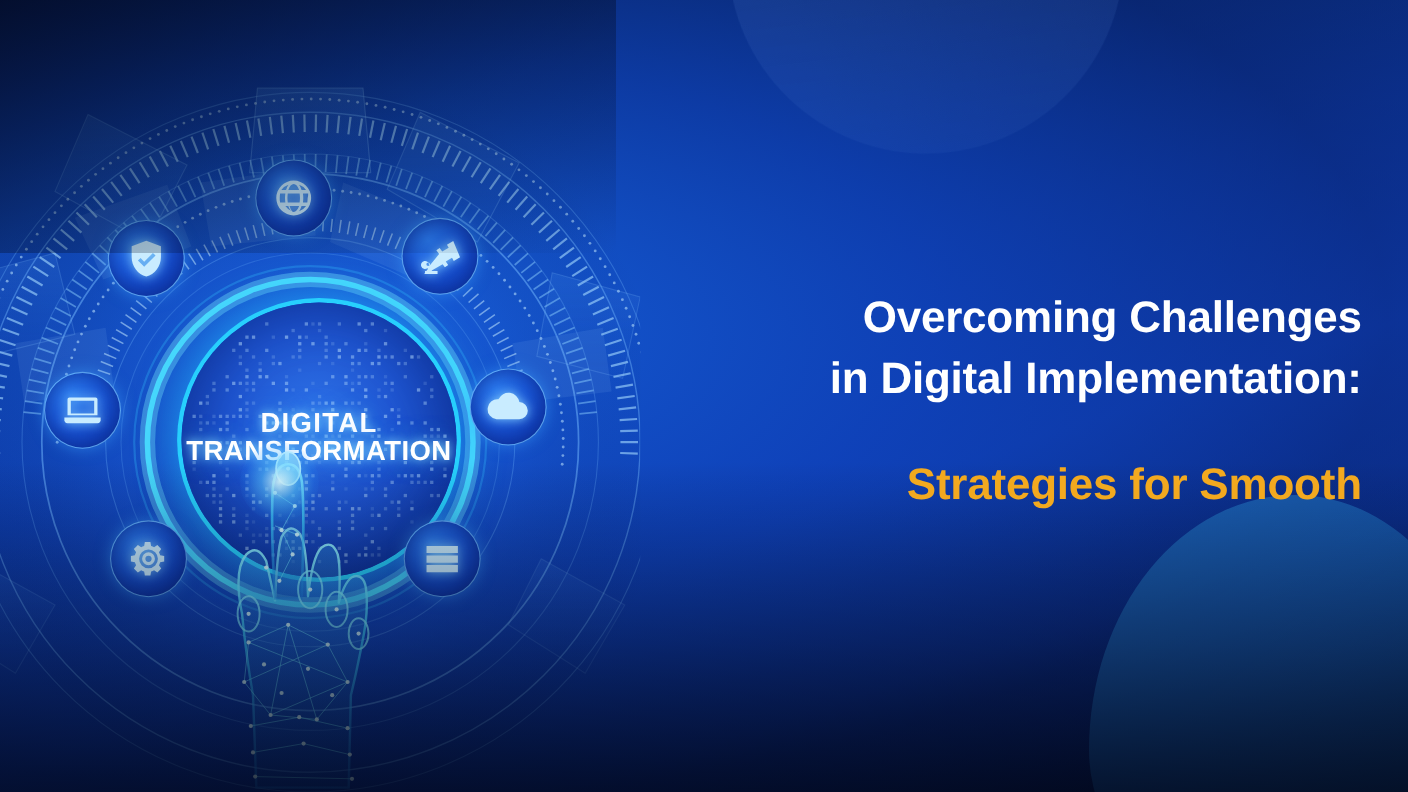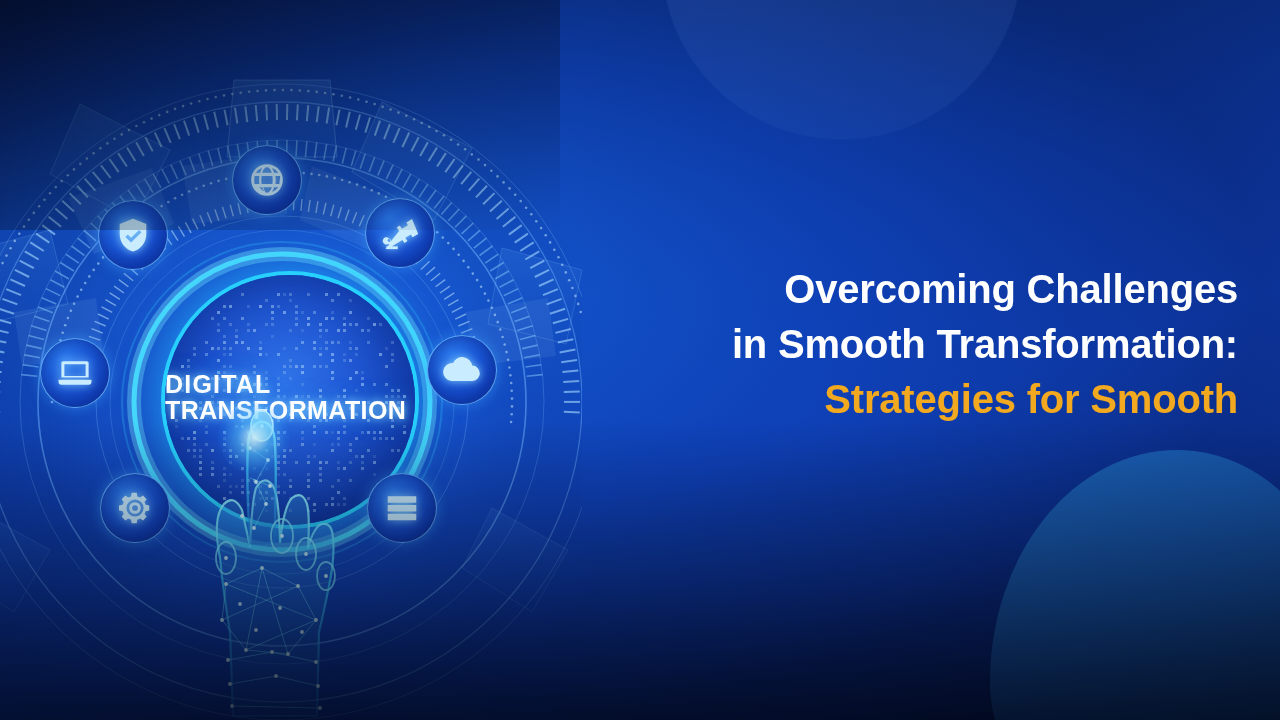--- a/index.html
+++ b/index.html
@@ -67,21 +67,21 @@
   #core {
     position:absolute; left:165px; top:275px; width:250px; height:250px; border-radius:50%;
     background:radial-gradient(circle at 48% 42%, #2f73e8 0%, #1f56d2 40%, #1442b6 70%, #0d2f8e 100%);
     box-shadow:0 0 0 4px rgba(40,215,255,0.92), 0 0 34px 8px rgba(35,190,255,0.55),
                inset 0 0 60px rgba(10,35,120,0.55);
     overflow:hidden;
   }
   #core-matrix { position:absolute; inset:0; opacity:0.55; }
   #core-label {
     position:absolute; left:0; right:0; top:50%; transform:translateY(-54%);
-    color:#ffffff; line-height:1.02;
+    text-align:center; color:#ffffff; line-height:1.02;
     text-shadow:0 0 9px rgba(140,225,255,0.95), 0 0 22px rgba(60,170,255,0.65);
     letter-spacing:1.2px;
   }
   #core-label .l1 { display:block; font-size:25px; font-weight:700; }
   #core-label .l2 { display:block; font-size:25px; font-weight:700; letter-spacing:0.4px; white-space:nowrap;}
 
   
   #hand { position:absolute; left:176px; top:408px; width:200px; height:312px; }
   #hand svg { width:100%; height:100%; display:block; }
   #finger-glow {
@@ -90,21 +90,21 @@
     pointer-events:none;
   }
 
   
   #headline {
     position:absolute; left:638px; top:262px; width:600px;
     font-weight:700; font-size:40px; line-height:55px; letter-spacing:-0.2px;text-align:right;
   }
   #headline .ln { display:block; white-space:nowrap; }
   .ln-white { color:#ffffff; }
-  .ln-gold  { color:#f2a91f; }
+  .ln-gold  { color:#f2a91f;margin-top:42px; }
 </style>
 </head>
 <body>
 
 <div id="stage">
 
   <div class="blob" id="blob-top"></div>
   <div class="blob" id="blob-bottomright"></div>
 
   <div id="hero">
@@ -1164,17 +1164,17 @@
       </g>
     </svg>
   </div>
   <div id="finger-glow"></div>
 
   <div id="vignette-topleft"></div>
   <div id="vignette-bottom"></div>
 
   <h1 id="headline">
     <span class="ln ln-white">Overcoming Challenges</span>
-    <span class="ln ln-white">in Smooth Transformation:</span>
+    <span class="ln ln-white">in Digital Implementation:</span>
     <span class="ln ln-gold">Strategies for Smooth</span>
   </h1>
 
 </div>
 
 </body></html>

